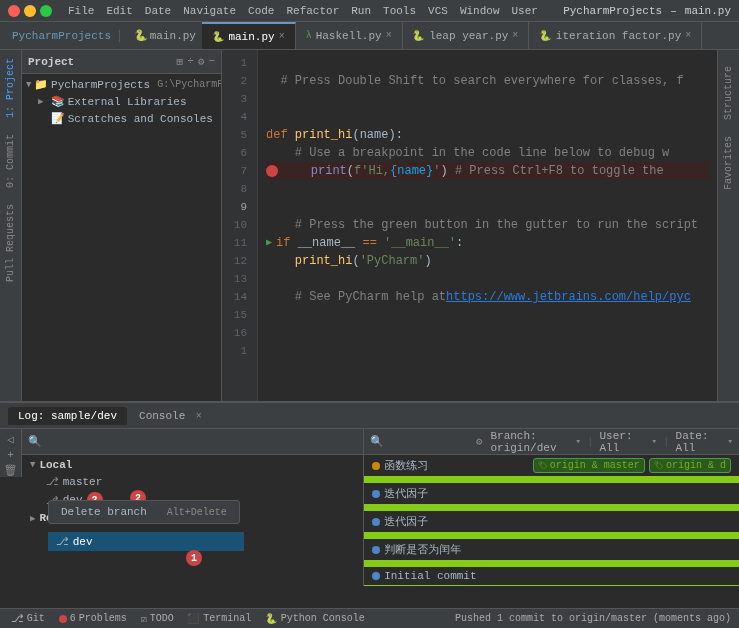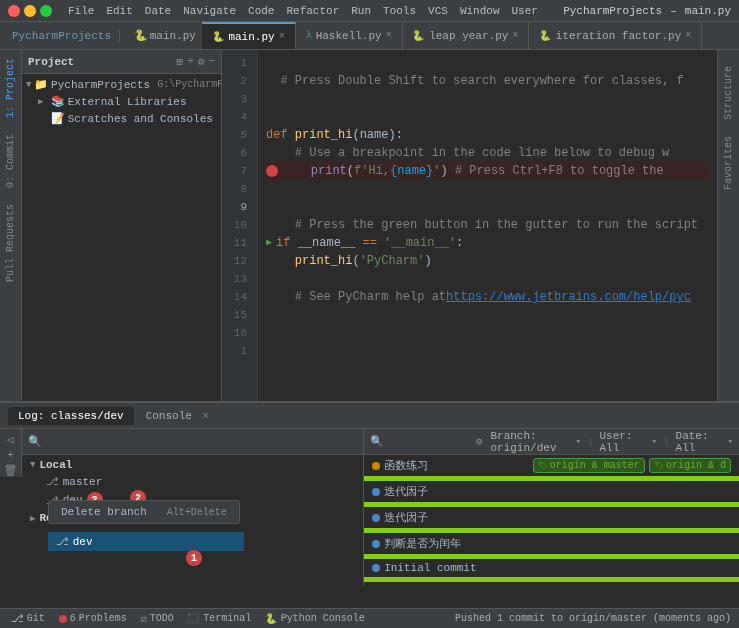--- a/index.html
+++ b/index.html
@@ -361,21 +361,21 @@
     }
     .filter-arrow { font-size: 9px; color: #888; }
     .git-commits { flex: 1; overflow: hidden; }
     .commit-row {
       display: flex;
       align-items: center;
       padding: 3px 8px;
       font-size: 11px;
       color: #a9b7c6;
       gap: 4px;
-      border-bottom: 5px solid #84cc16;
+      border-bottom: 7px solid #84cc16;
     }
     .commit-dot { width: 8px; height: 8px; border-radius: 50%; background: #4a86c8; flex-shrink: 0; }
     .commit-dot.yellow { background: #cc8800; }
     .commit-msg { flex: 1; overflow: hidden; text-overflow: ellipsis; white-space: nowrap; }
     .commit-tag {
       background: #2d5a1b;
       border: 1px solid #4a9c4a;
       border-radius: 3px;
       padding: 1px 4px;
       font-size: 10px;
@@ -585,21 +585,21 @@
 
   <div class="right-vtabs">
     <div class="vtab-label">Structure</div>
     <div class="vtab-label">Favorites</div>
   </div>
 </div>
 
 <div class="bottom-panel">
   <div class="bottom-tabs">
     <div class="bottom-tab active">
-      <span>Log: classes/dev</span>
+      <span>Log: sample/dev</span>
     </div>
     <div class="bottom-tab">
       <span>Console</span>
       <span class="bottom-tab-close">×</span>
     </div>
   </div>
   <div class="git-panel">
 
     <div style="display:flex;flex-direction:column;">
 

